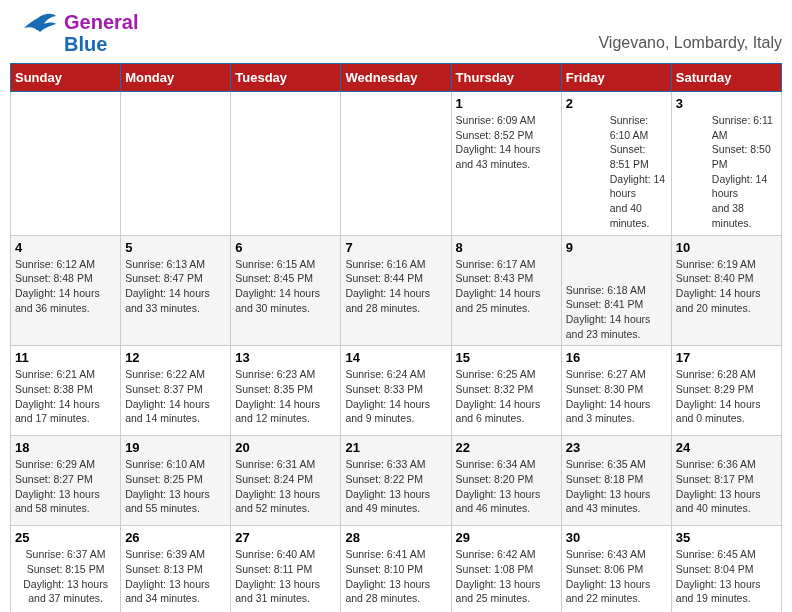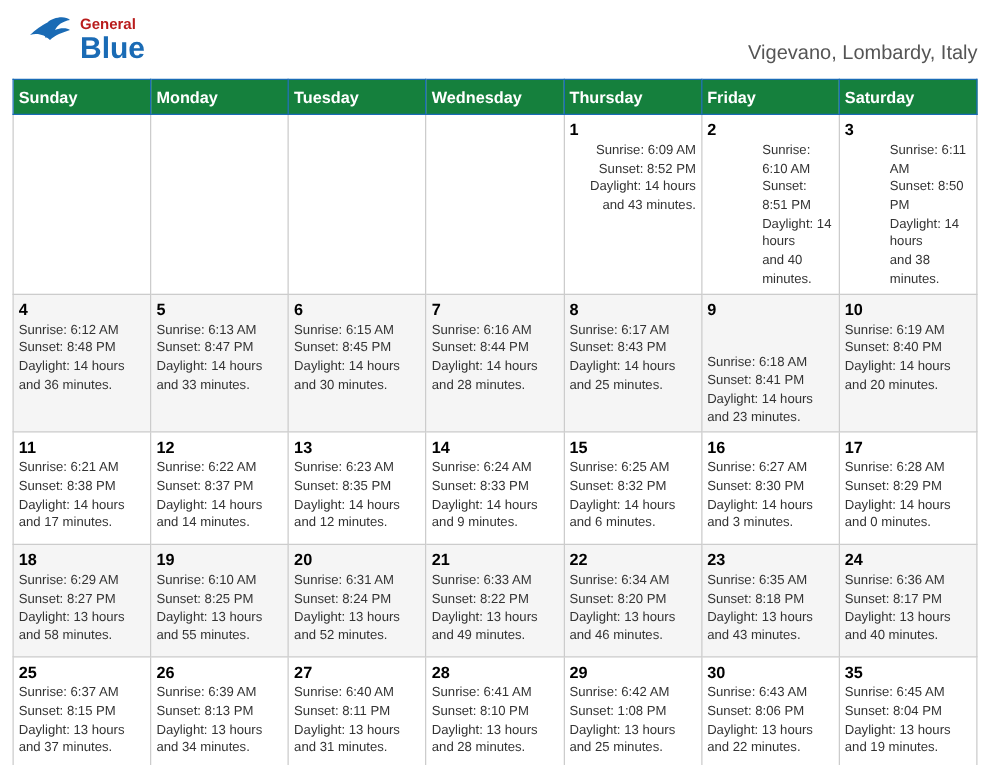--- a/index.html
+++ b/index.html
@@ -28,21 +28,21 @@
       font-size: 16px;
       color: #555;
       margin-top: 24px;
     }
     .calendar {
       width: 100%;
       border-collapse: collapse;
       font-size: 11px;
     }
     .calendar thead th {
-      background-color: #15803d;
+      background-color: #b91c1c;
       color: #fff;
       padding: 6px 4px;
       text-align: left;
       font-size: 13px;
       font-weight: bold;
       border: 1px solid #1a6bb5;
     }
     .calendar tbody td {
       border: 1px solid #ccc;
       vertical-align: top;
@@ -84,24 +84,24 @@
 <body>
 
 <div class="header">
   <div class="logo-container">
     <svg width="50" height="45" viewBox="0 0 50 45">
 
       <path d="M28,8 C32,4 42,2 46,6 C40,7 36,10 34,14 C38,12 44,12 46,14 C40,16 34,18 30,22 C26,18 20,16 14,18 C18,14 24,10 28,8Z" fill="#1a6bb5"></path>
       <path d="M28,8 L26,20 L30,20 Z" fill="#1a6bb5"></path>
     </svg>
     <div>
-      <div style="font-size:12px; font-weight:bold; color:#b91c1c; line-height:1.1;">
+      <div style="font-size:20px; font-weight:bold; color:#a21caf; line-height:1.1;">
         General
       </div>
-      <div style="font-size:24px; font-weight:bold; color:#1a6bb5; line-height:1.1;">
+      <div style="font-size:20px; font-weight:bold; color:#1a6bb5; line-height:1.1;">
         Blue
       </div>
     </div>
   </div>
   <div class="title-section">
     <div class="location">Vigevano, Lombardy, Italy</div>
   </div>
 </div>
 
 <table class="calendar">
@@ -117,21 +117,21 @@
       </tr>
   </thead>
   <tbody id="calendar-body">
   <tr>
         <td class="empty-cell"></td>
         <td class="empty-cell"></td>
         <td class="empty-cell"></td>
         <td class="empty-cell"></td>
         <td>
           <span class="day-number">1</span>
-          <div class="day-info" style="white-space: pre-line; text-align: right;">Sunrise: 6:09 AM
+          <div class="day-info" style="white-space: pre-line;">Sunrise: 6:09 AM
 Sunset: 8:52 PM
 Daylight: 14 hours
 and 43 minutes.</div>
         </td>
         <td>
           <span class="day-number">2</span>
           <div class="day-info" style="white-space: pre-line; margin-left: 44px;">Sunrise: 6:10 AM
 Sunset: 8:51 PM
 Daylight: 14 hours
 and 40 minutes.</div>
@@ -293,21 +293,21 @@
           <span class="day-number">24</span>
           <div class="day-info" style="white-space: pre-line;">Sunrise: 6:36 AM
 Sunset: 8:17 PM
 Daylight: 13 hours
 and 40 minutes.</div>
         </td>
       </tr>
       <tr>
         <td>
           <span class="day-number">25</span>
-          <div class="day-info" style="white-space: pre-line;">Sunrise: 6:37 AM
+          <div class="day-info" style="white-space: pre-line; text-align: center;">Sunrise: 6:37 AM
 Sunset: 8:15 PM
 Daylight: 13 hours
 and 37 minutes.</div>
         </td>
         <td>
           <span class="day-number">26</span>
           <div class="day-info" style="white-space: pre-line;">Sunrise: 6:39 AM
 Sunset: 8:13 PM
 Daylight: 13 hours
 and 34 minutes.</div>

